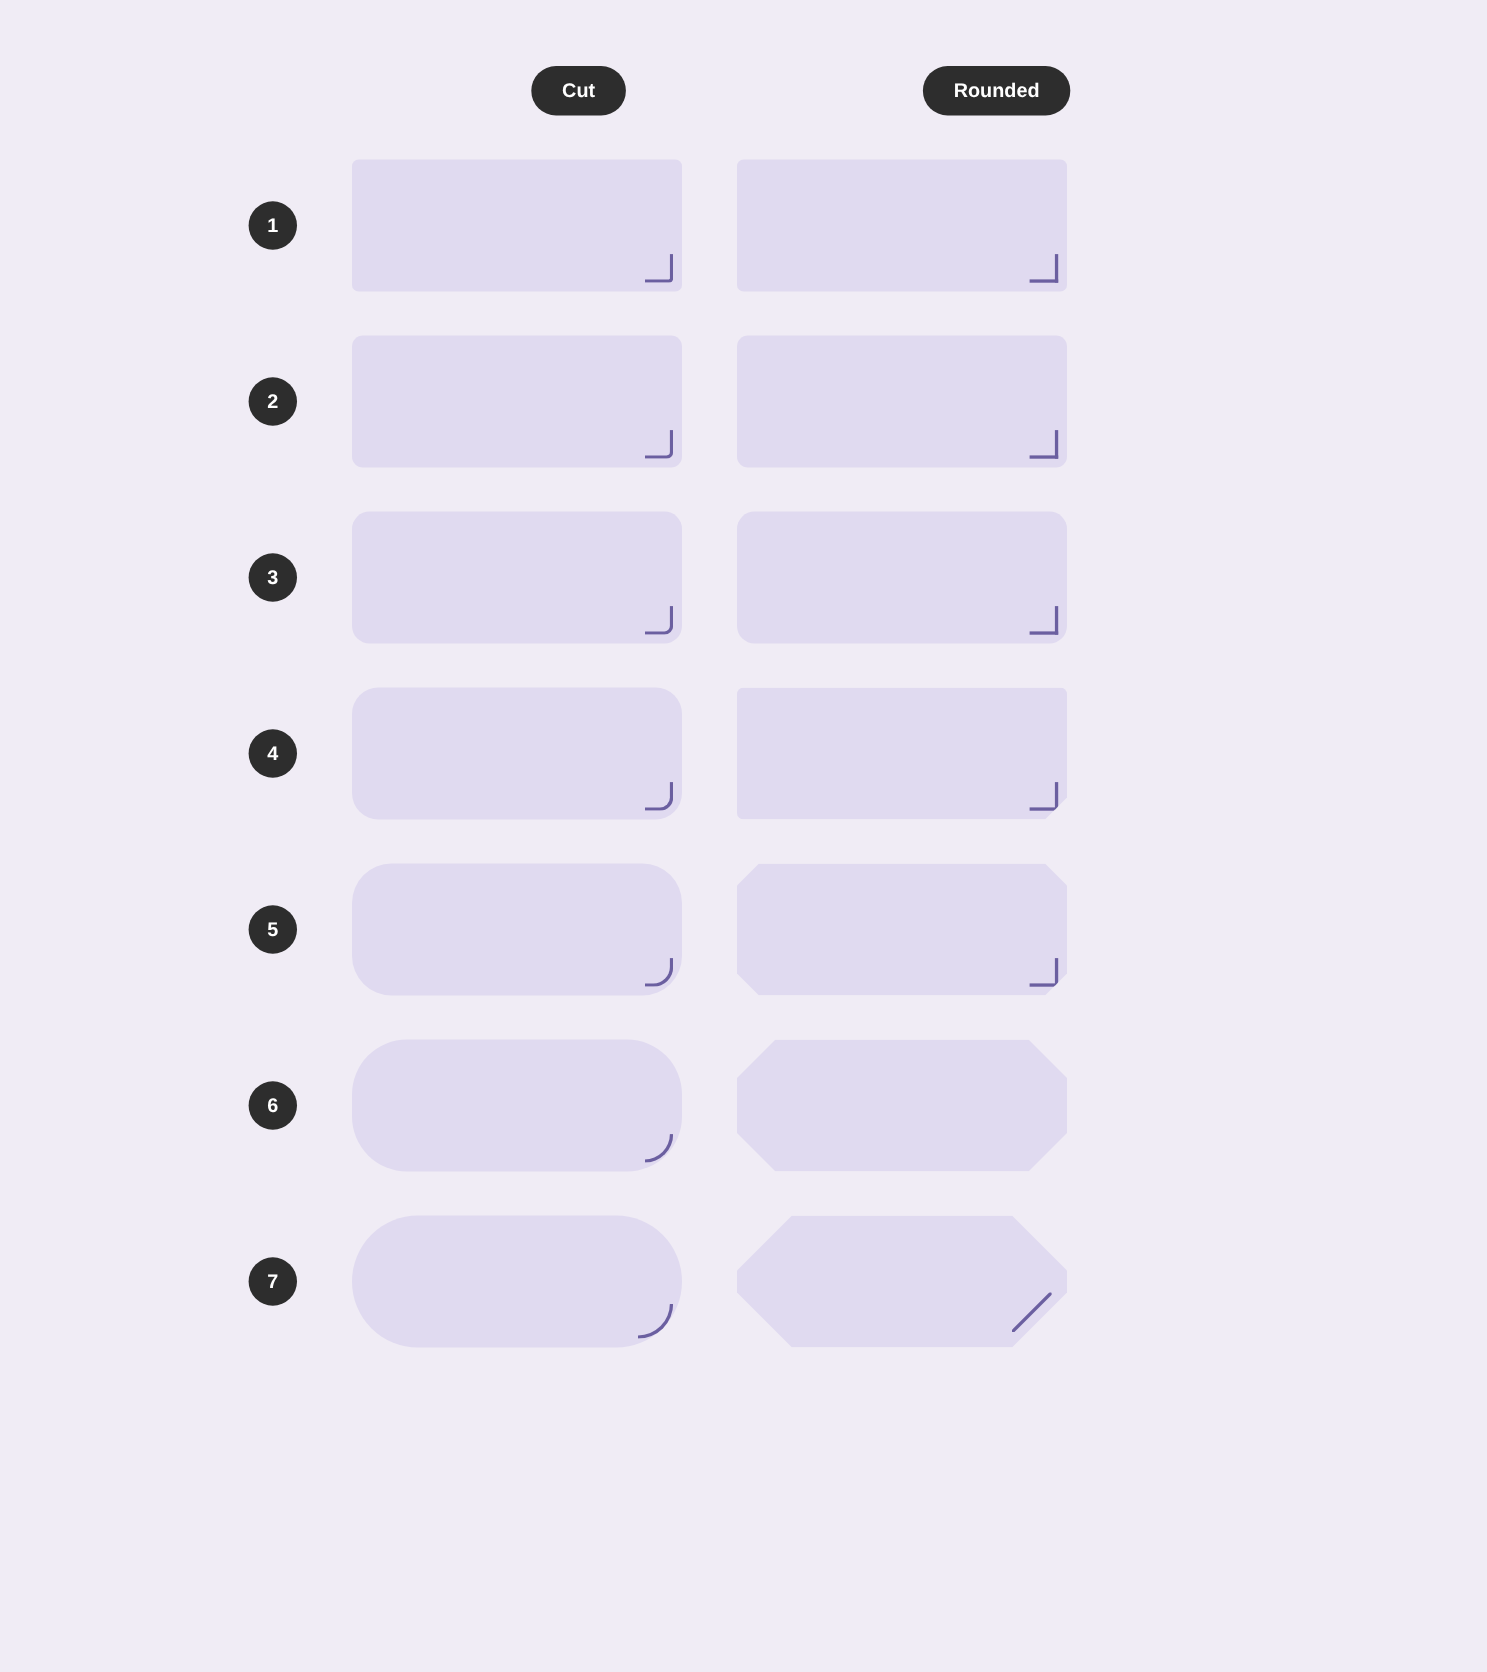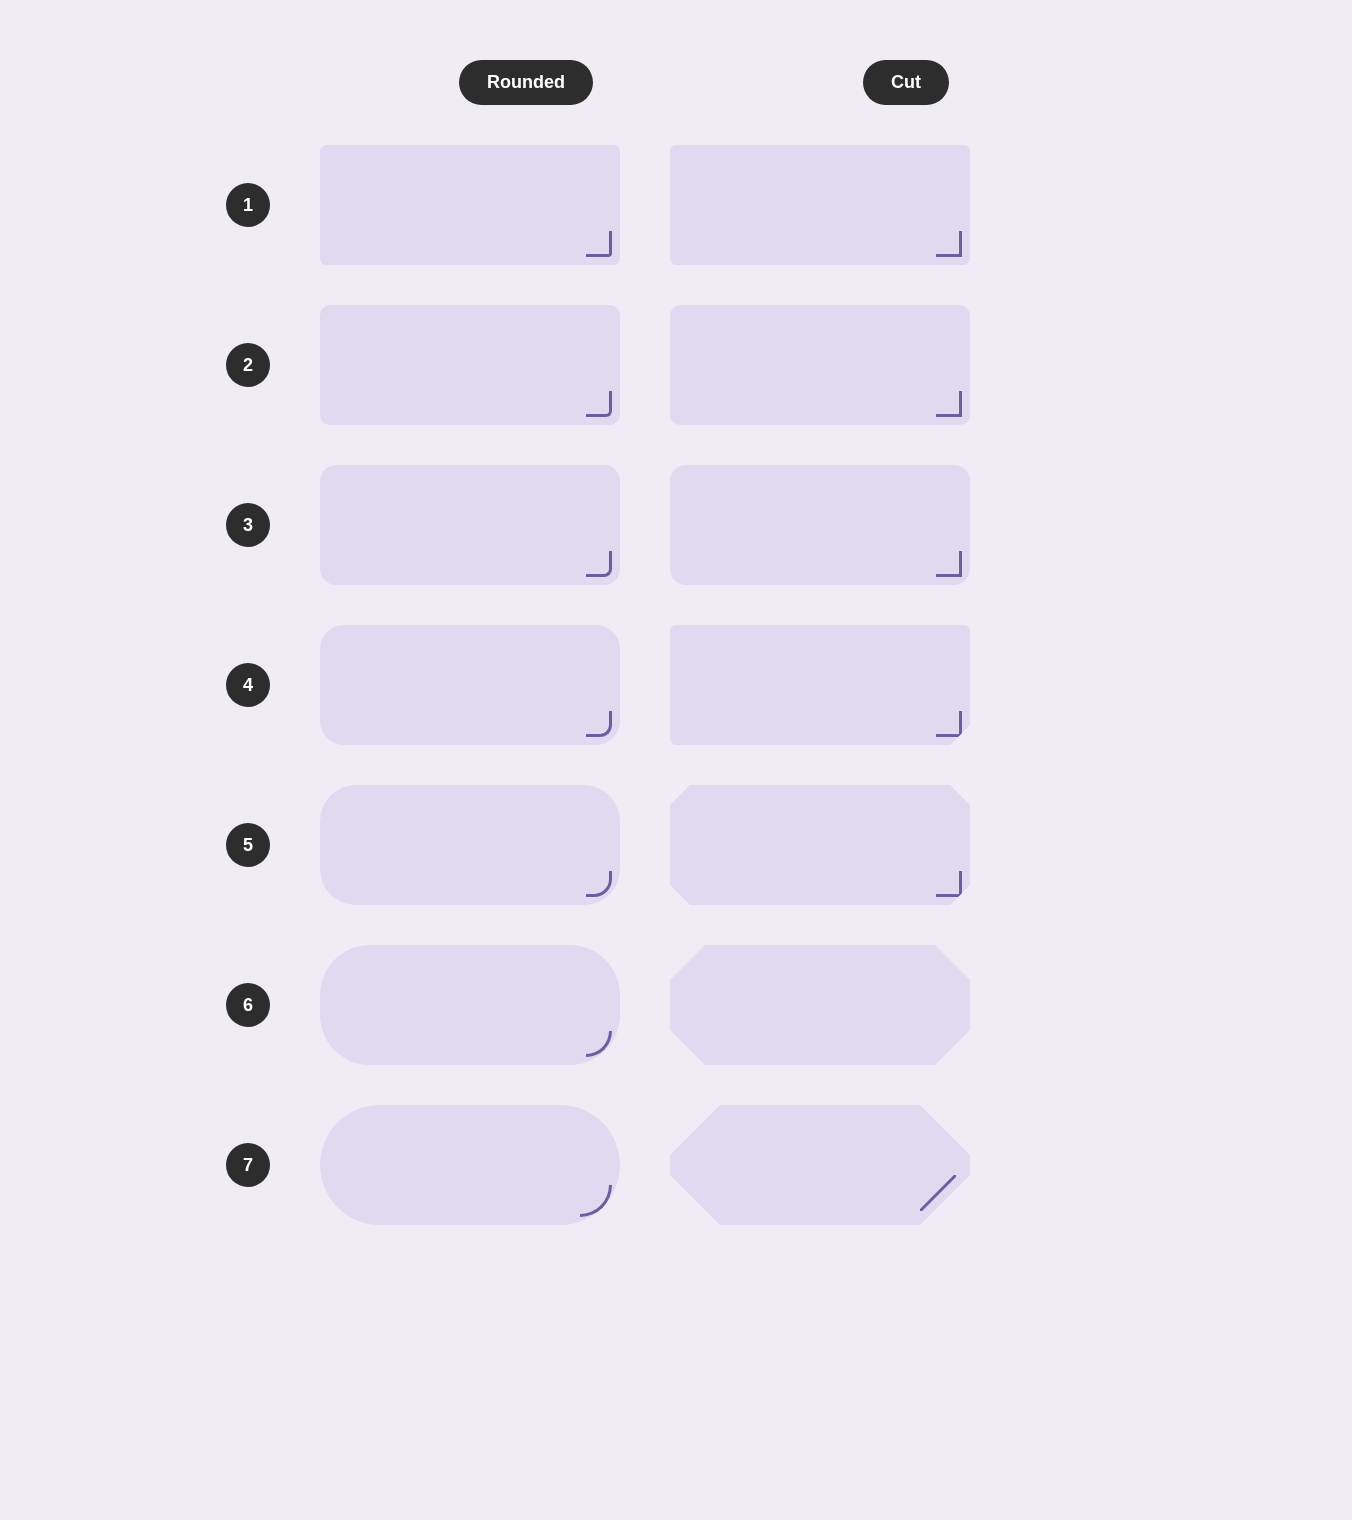--- a/index.html
+++ b/index.html
@@ -239,24 +239,24 @@
       background: #6b5fa0;
       transform-origin: bottom right;
       transform: rotate(-45deg);
     }
   </style>
 </head>
 <body>
 
 <div class="header-row">
   <div style="width:300px; display:flex; justify-content:center;">
+    <div class="badge">Cut</div>
+  </div>
+  <div style="width:300px; display:flex; justify-content:center;">
     <div class="badge">Rounded</div>
-  </div>
-  <div style="width:300px; display:flex; justify-content:center;">
-    <div class="badge">Cut</div>
   </div>
 </div>
 
 <div class="rows-container">
 
   <div class="row">
     <div class="row-number">1</div>
     <div class="shapes-pair">
       <div class="card rounded-1">
         <div class="corner-indicator"></div>

